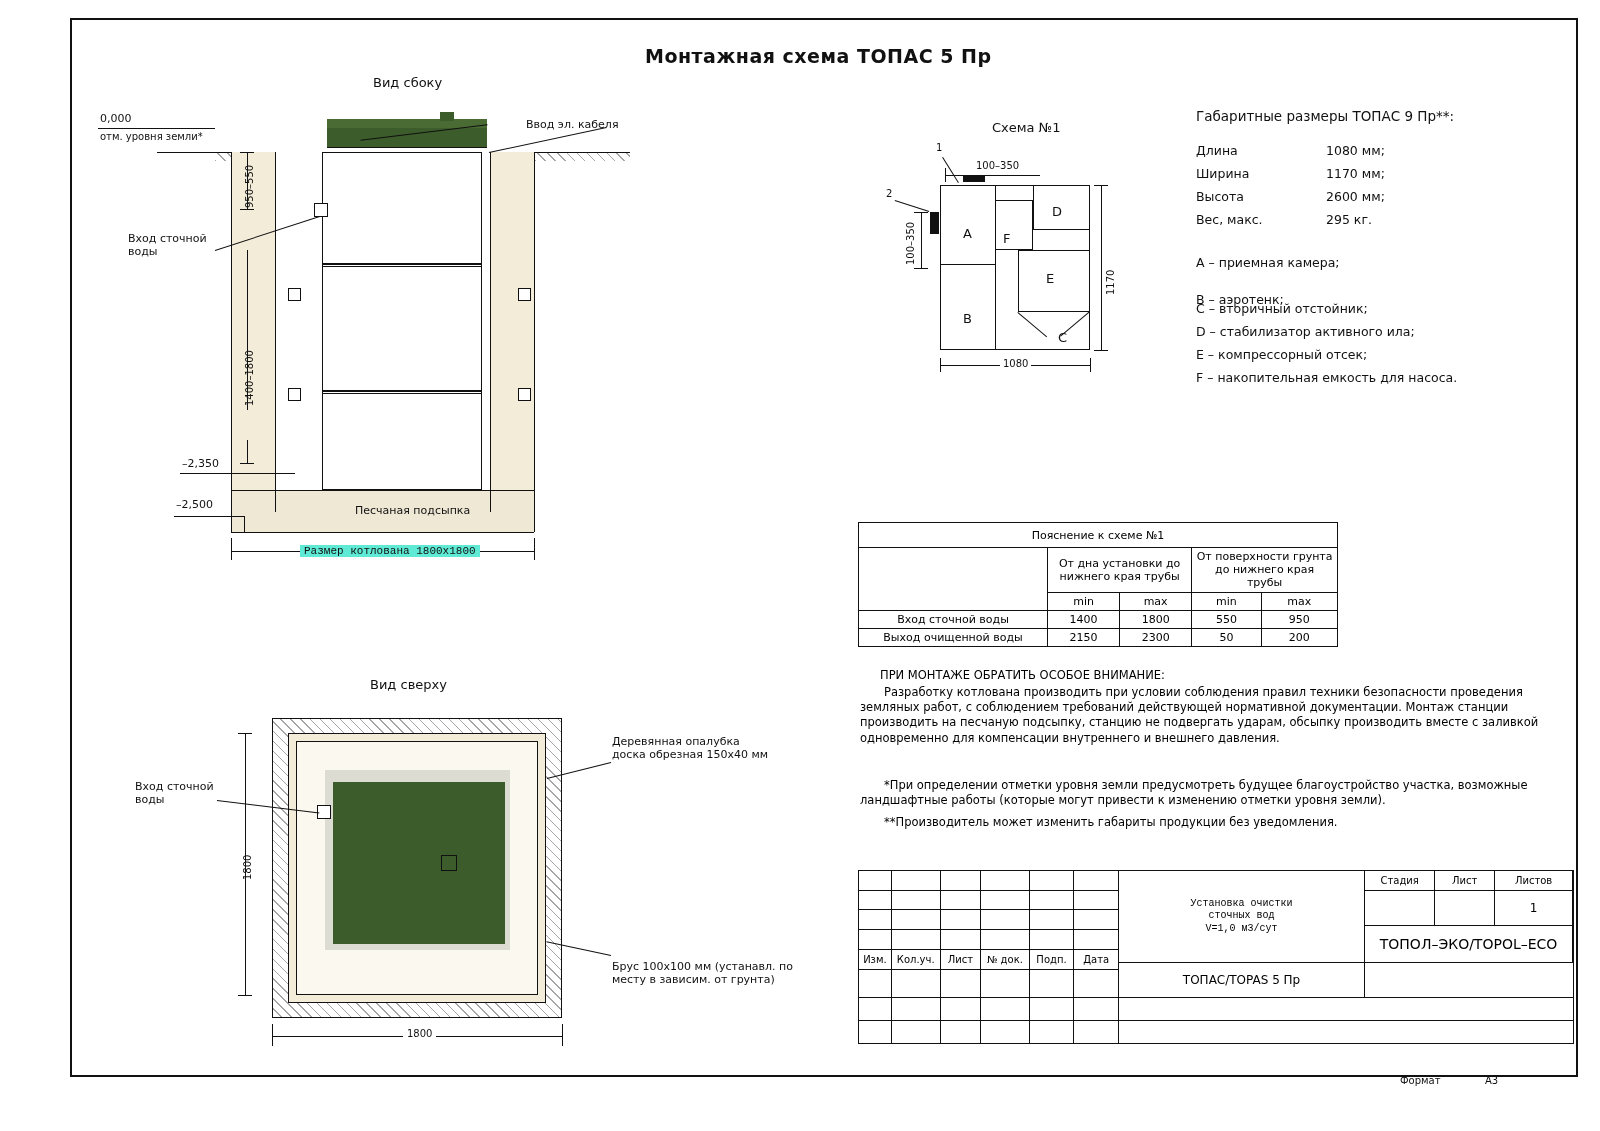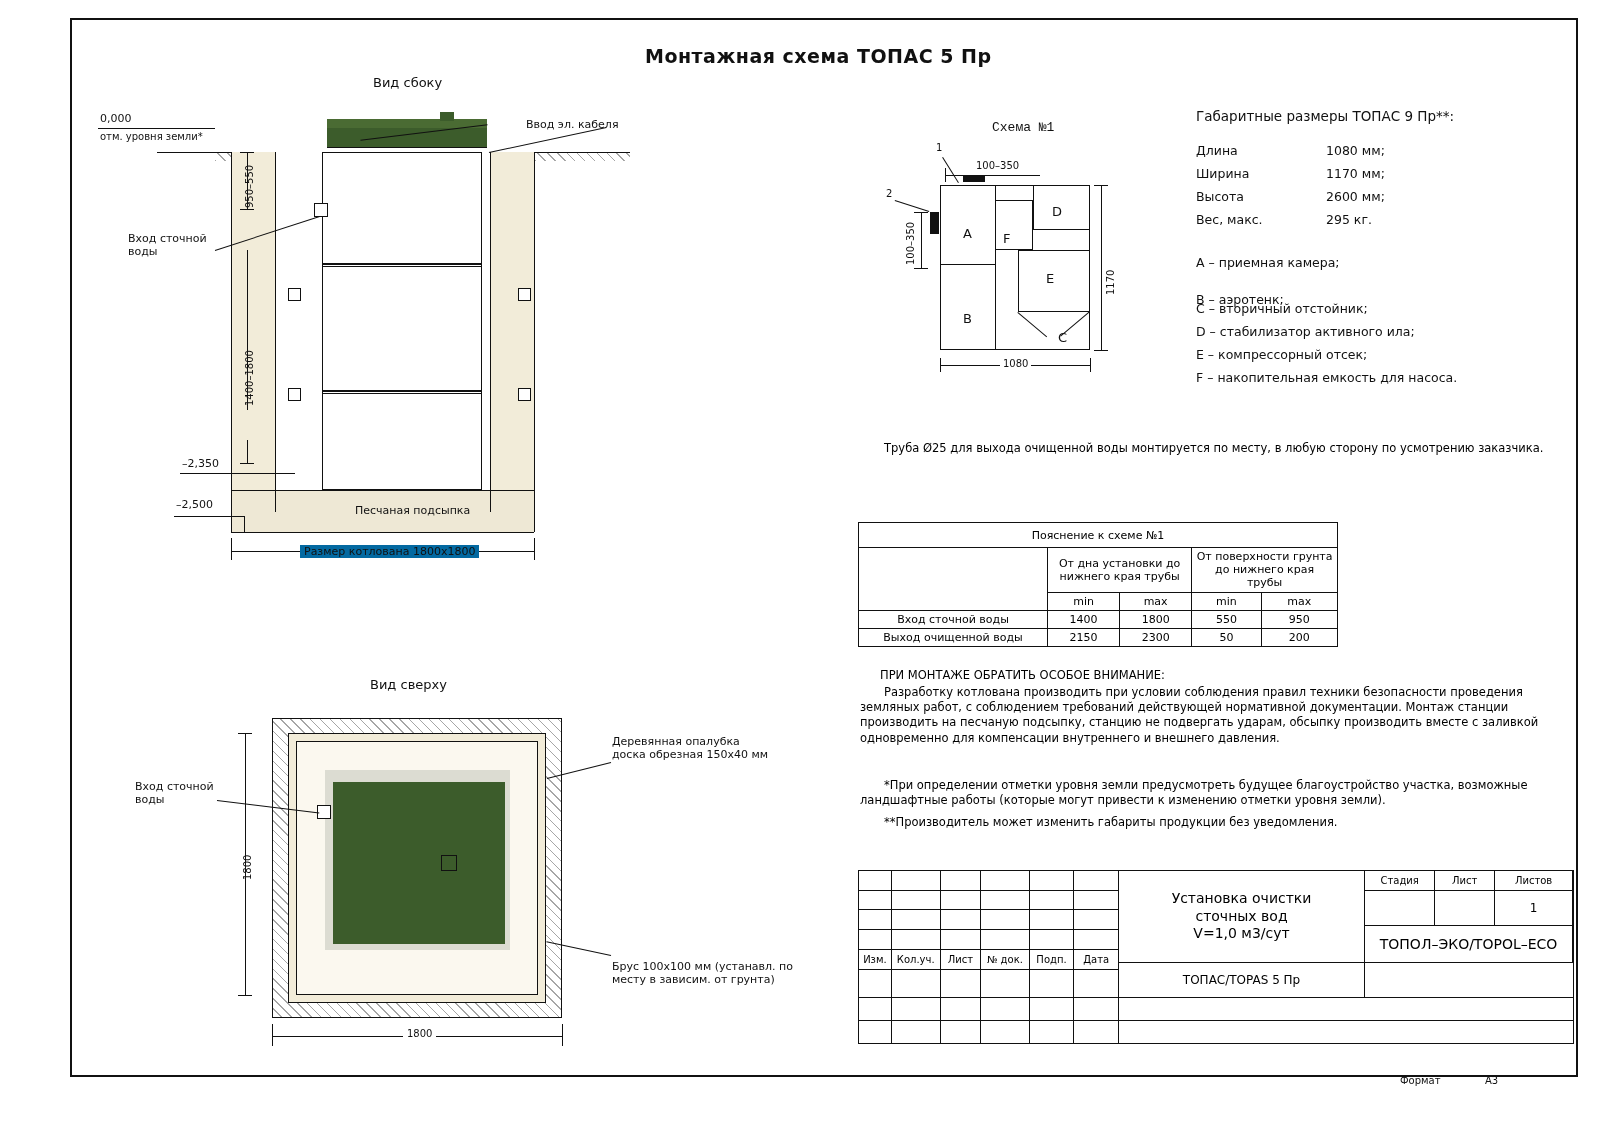--- a/index.html
+++ b/index.html
@@ -92,21 +92,21 @@
   <div class="ln hl" style="left:180px;top:473px;width:115px;"></div>
   <div class="txt sm" style="left:176px;top:498px;">–2,500</div>
   <div class="ln hl" style="left:174px;top:516px;width:70px;"></div>
   <div class="ln vl" style="left:244px;top:516px;height:16px;"></div>
 
   <div class="txt sm" style="left:355px;top:504px;">Песчаная подсыпка</div>
 
   <div class="ln hl" style="left:231px;top:551px;width:303px;"></div>
   <div class="ln vl" style="left:231px;top:538px;height:22px;"></div>
   <div class="ln vl" style="left:534px;top:538px;height:22px;"></div>
-  <div class="txt sm" style="left:300px;top:545px;background:#0369a1;padding:0 4px;">Размер котлована 1800х1800</div>
+  <div class="txt sm" style="left:300px;top:545px;background:#5eead4;padding:0 4px;font-family:Liberation Mono, monospace;">Размер котлована 1800х1800</div>
 
   <div class="txt sm" style="left:526px;top:118px;">Ввод эл. кабеля</div>
   <div class="ln hl" style="left:489px;top:152px;width:120px;transform:rotate(-12deg);transform-origin:left center;"></div>
 
   <div class="txt sm" style="left:128px;top:232px;white-space:pre;">Вход сточной
 воды</div>
   <div class="ln hl" style="left:215px;top:250px;width:110px;transform:rotate(-18deg);transform-origin:left center;"></div>
 
   <div class="txt sub" style="left:370px;top:677px;">Вид сверху</div>
 
@@ -136,21 +136,21 @@
   <div class="ln hl" style="left:217px;top:800px;width:103px;transform:rotate(7deg);transform-origin:left center;"></div>
 
   <div class="txt sm" style="left:612px;top:735px;">Деревянная опалубка
 доска обрезная 150х40 мм</div>
   <div class="ln hl" style="left:545px;top:762px;width:66px;transform:rotate(-14deg);transform-origin:right center;"></div>
 
   <div class="txt sm" style="left:612px;top:960px;">Брус 100х100 мм (устанавл. по
 месту в зависим. от грунта)</div>
   <div class="ln hl" style="left:545px;top:955px;width:66px;transform:rotate(12deg);transform-origin:right center;"></div>
 
-  <div class="txt sub" style="left:992px;top:120px;font-family:Liberation Mono, monospace;">Схема №1</div>
+  <div class="txt sub" style="left:992px;top:120px;">Схема №1</div>
 
   <div class="box" style="left:940px;top:185px;width:150px;height:165px;background:#fff;"></div>
   <div class="ln hl" style="left:940px;top:264px;width:55px;"></div>
   <div class="ln vl" style="left:995px;top:185px;height:165px;"></div>
   <div class="box" style="left:995px;top:200px;width:38px;height:50px;background:#fff;"></div>
   <div class="box" style="left:1033px;top:185px;width:57px;height:45px;background:#fff;"></div>
   <div class="box" style="left:1018px;top:250px;width:72px;height:62px;background:#fff;"></div>
   <div class="ln" style="left:1018px;top:312px;width:38px;height:1px;transform:rotate(40deg);transform-origin:left top;"></div>
   <div class="ln" style="left:1090px;top:312px;width:38px;height:1px;transform:rotate(140deg);transform-origin:left top;"></div>
 
@@ -197,21 +197,20 @@
   <div class="txt leg" style="left:1196px;top:212px;">Вес, макс.</div>
   <div class="txt leg" style="left:1326px;top:212px;">295 кг.</div>
 
   <div class="txt leg" style="left:1196px;top:255px;">A – приемная камера;</div>
   <div class="txt leg" style="left:1196px;top:292px;">B – аэротенк;</div>
   <div class="txt leg" style="left:1196px;top:301px;">C – вторичный отстойник;</div>
   <div class="txt leg" style="left:1196px;top:324px;">D – стабилизатор активного ила;</div>
   <div class="txt leg" style="left:1196px;top:347px;">E – компрессорный отсек;</div>
   <div class="txt leg" style="left:1196px;top:370px;">F – накопительная емкость для насоса.</div>
 
-  <div class="note" style="position:absolute;left:860px;top:441px;width:690px;text-indent:24px;">Труба Ø25 для выхода очищенной воды монтируется по месту, в любую сторону по усмотрению заказчика.</div>
 
   <div style="position:absolute;left:858px;top:522px;">
     <table class="tb" style="width:480px;">
       <tbody>
           <tr>
         <td colspan="5" style="height:20px;">Пояснение к схеме №1</td>
       </tr>
       <tr>
         <td rowspan="2" style="width:180px;border-bottom:1px solid #111;"></td>
         <td colspan="2" style="width:150px;white-space:pre-line;line-height:1.2;">От дна установки до
@@ -255,21 +254,21 @@
         <td style="width:32px;"></td>
             <td style="width:48px;"></td>
             <td style="width:40px;"></td>
         <td style="width:48px;"></td>
             <td style="width:44px;"></td>
             <td style="width:44px;"></td>
         <td rowspan="6" style="width:460px;padding:0;border:1px solid #111;vertical-align:top;">
           <table class="stamp" style="width:100%;border-collapse:collapse;">
             <tbody>
                   <tr>
-              <td rowspan="3" style="width:250px;border:none;border-right:1px solid #111;text-align:center;vertical-align:middle;font-size:14px;white-space:pre-line;line-height:1.25;">Установка очистки
+              <td rowspan="3" style="width:250px;border:none;border-right:1px solid #111;text-align:center;vertical-align:middle;font-size:10px;white-space:pre-line;line-height:1.25;font-family:Liberation Mono, monospace;">Установка очистки
 сточных вод
 V=1,0 м3/сут</td>
               <td style="width:70px;height:19px;text-align:center;border-top:none;">Стадия</td>
               <td style="width:60px;text-align:center;border-top:none;">Лист</td>
               <td style="width:78px;text-align:center;border-top:none;">Листов</td>
             </tr>
             <tr>
               <td style="height:34px;"></td>
               <td></td>
               <td style="text-align:center;font-size:12px;">1</td>

